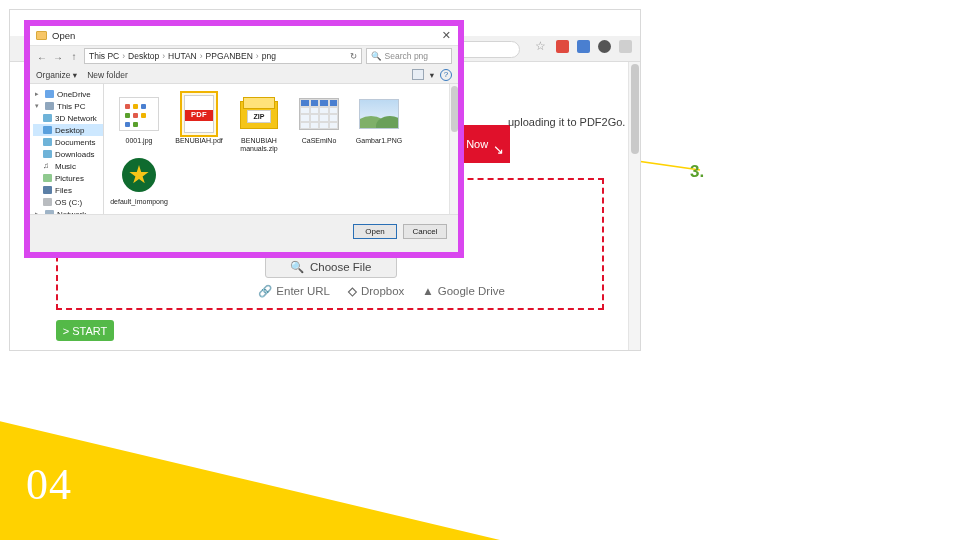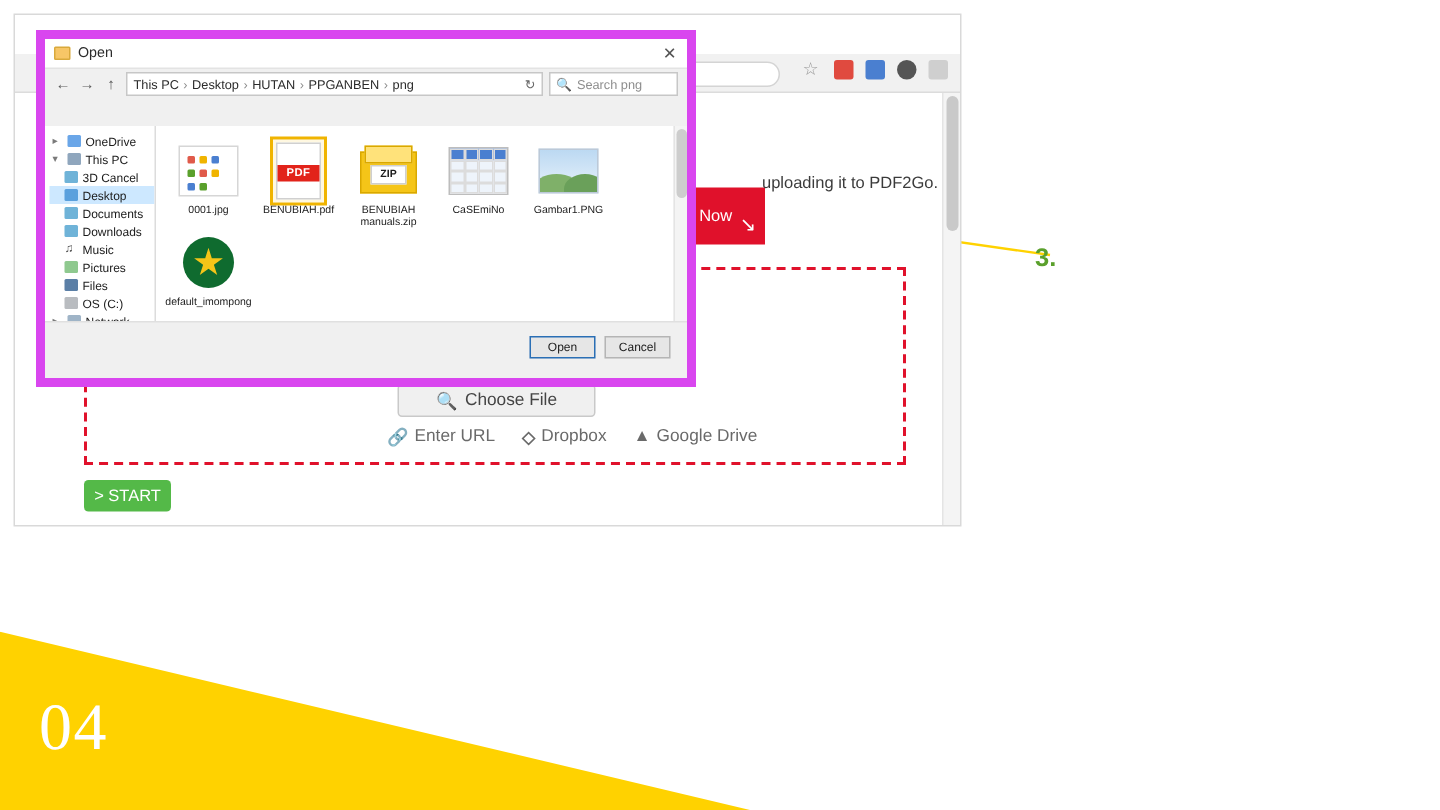--- a/index.html
+++ b/index.html
@@ -288,37 +288,46 @@
         <span class="sep">›</span>
         <span>png</span>
         <span class="refresh">↻</span>
       </div>
       <div class="search-box">
         <span>🔍</span>
         <span>Search png</span>
       </div>
     </div>
 
+    <div class="dlg-toolbar">
+      <span><span>Organize</span> ▾</span>
+      <span>New folder</span>
+      <span class="right">
+        <span class="tb-icon"></span>
+        <span>▾</span>
+        <span class="tb-help">?</span>
+      </span>
+    </div>
 
     <div class="dlg-body">
       <div class="dlg-tree">
 
         <div class="tree-item">
           <span class="tw">▸</span>
           <span class="ti" style="background:#6aa6e8"></span>
           <span>OneDrive</span>
         </div>
         <div class="tree-item">
           <span class="tw">▾</span>
           <span class="ti" style="background:#8fa6bd"></span>
           <span>This PC</span>
         </div>
         <div class="tree-item indent">
           <span class="ti" style="background:#6fb3d8"></span>
-          <span>3D Cancel</span>
+          <span>3D Network</span>
         </div>
         <div class="tree-item indent sel">
           <span class="ti" style="background:#5aa0dd"></span>
           <span>Desktop</span>
         </div>
         <div class="tree-item indent">
           <span class="ti" style="background:#6fb3d8"></span>
           <span>Documents</span>
         </div>
         <div class="tree-item indent">

